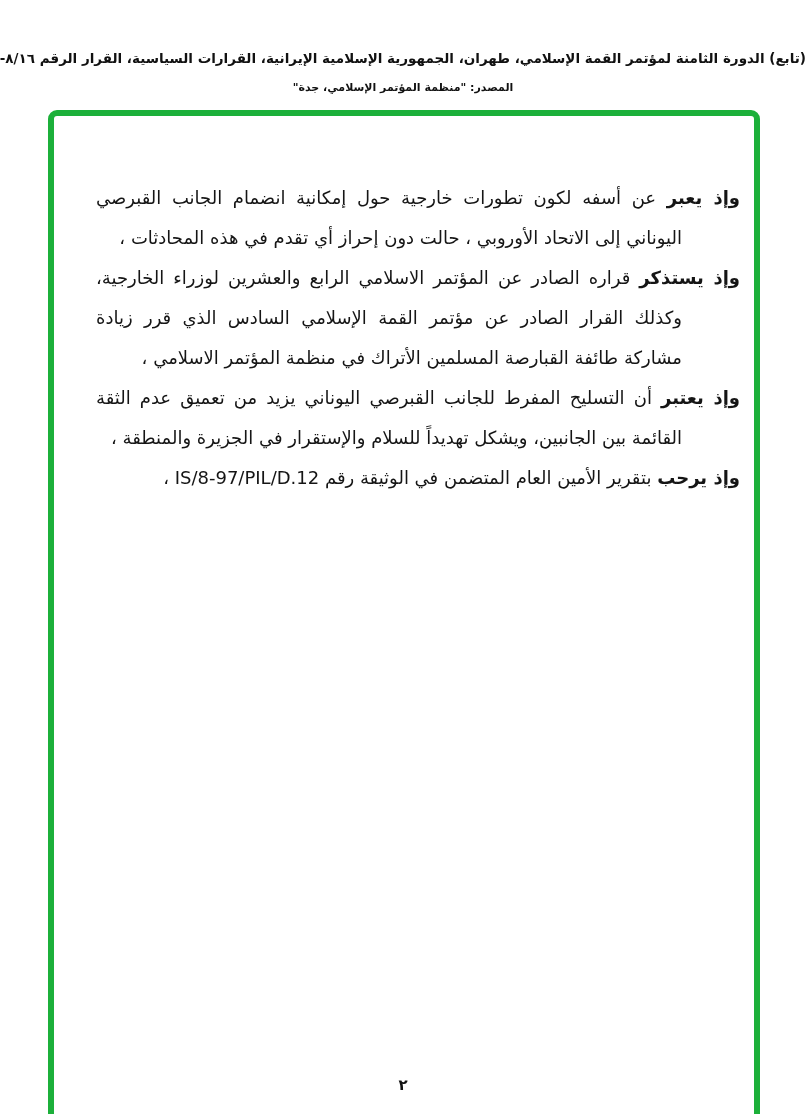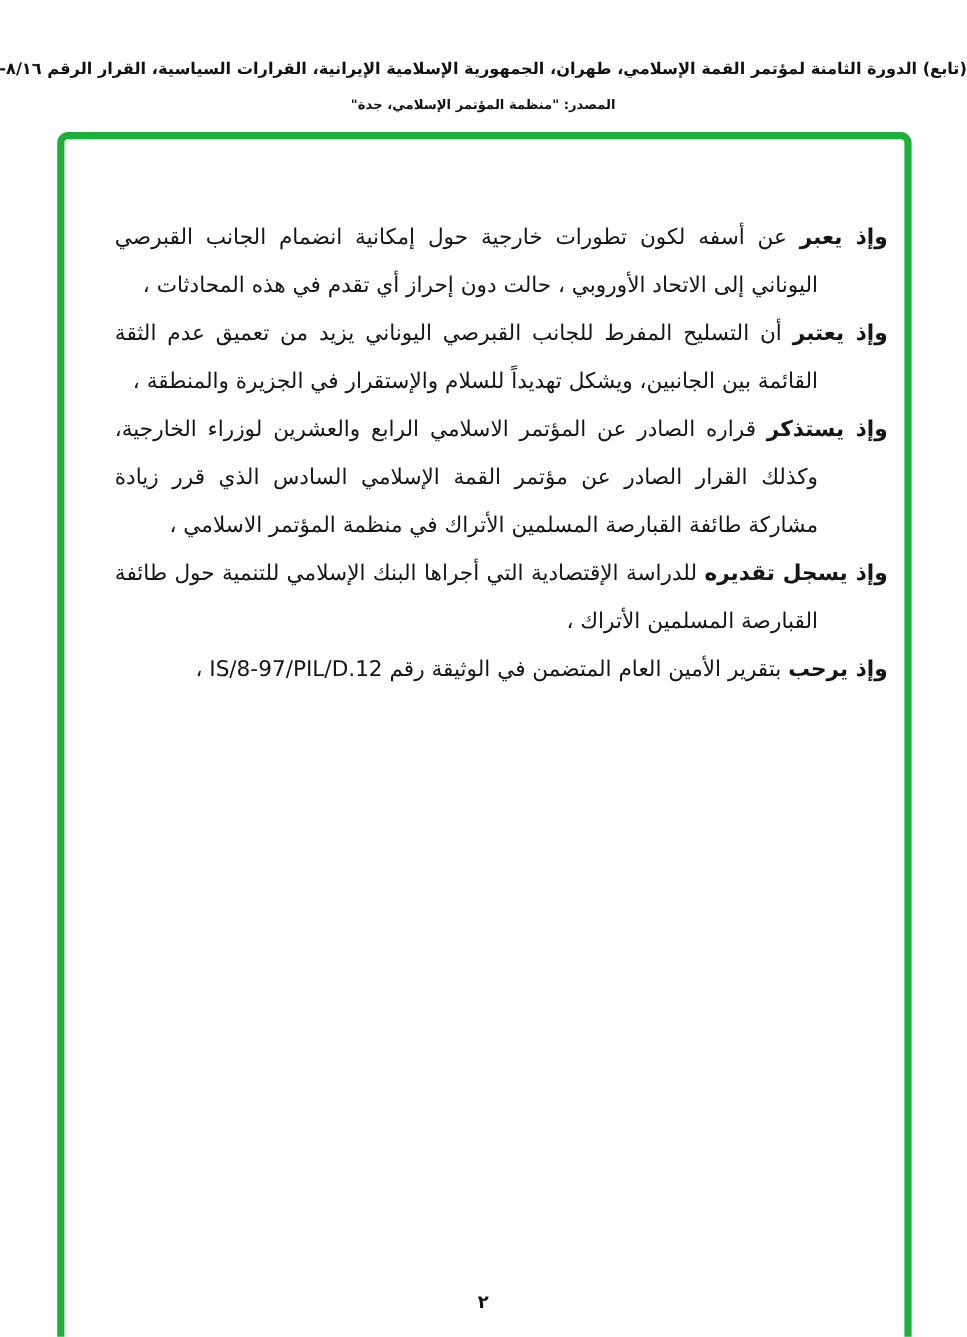--- a/index.html
+++ b/index.html
@@ -74,22 +74,21 @@
 
 <header class="doc-header">
   <div class="line1">(تابع) الدورة الثامنة لمؤتمر القمة الإسلامي، طهران، الجمهورية الإسلامية الإيرانية، القرارات السياسية، القرار الرقم ٨/١٦-س(ق.إ)</div>
   <div class="line2">المصدر:  "منظمة المؤتمر الإسلامي، جدة"</div>
 </header>
 
 <div class="green-frame" style="border-color: rgb(28, 176, 58);">
   <main class="resolution-body">
 
   <p class="clause"><strong class="lead">وإذ يعبر</strong><span> عن أسفه لكون تطورات خارجية حول إمكانية انضمام الجانب القبرصي اليوناني إلى الاتحاد الأوروبي ، حالت دون إحراز أي تقدم في هذه المحادثات ،</span></p>
+      <p class="clause"><strong class="lead">وإذ يستذكر</strong><span> قراره الصادر عن المؤتمر الاسلامي الرابع والعشرين لوزراء الخارجية، وكذلك القرار الصادر عن مؤتمر القمة الإسلامي السادس الذي قرر زيادة مشاركة طائفة القبارصة المسلمين الأتراك في منظمة المؤتمر الاسلامي ،</span></p>
       <p class="clause"><strong class="lead">وإذ يعتبر</strong><span> أن التسليح المفرط للجانب القبرصي اليوناني يزيد من تعميق عدم الثقة القائمة بين الجانبين، ويشكل تهديداً للسلام والإستقرار في الجزيرة والمنطقة ،</span></p>
-      <p class="clause"><strong class="lead">وإذ يستذكر</strong><span> قراره الصادر عن المؤتمر الاسلامي الرابع والعشرين لوزراء الخارجية، وكذلك القرار الصادر عن مؤتمر القمة الإسلامي السادس الذي قرر زيادة مشاركة طائفة القبارصة المسلمين الأتراك في منظمة المؤتمر الاسلامي ،</span></p>
-      <p class="clause"><strong class="lead">وإذ يسجل تقديره</strong><span> للدراسة الإقتصادية التي أجراها البنك الإسلامي للتنمية حول طائفة القبارصة المسلمين الأتراك ،</span></p>
       <p class="clause"><strong class="lead">وإذ يرحب</strong><span> بتقرير الأمين العام المتضمن في الوثيقة رقم IS/8-97/PIL/D.12 ،</span></p>
     </main>
 </div>
 
 <footer class="page-footer">
   <span>٢</span>
 </footer>
 
 </body></html>

